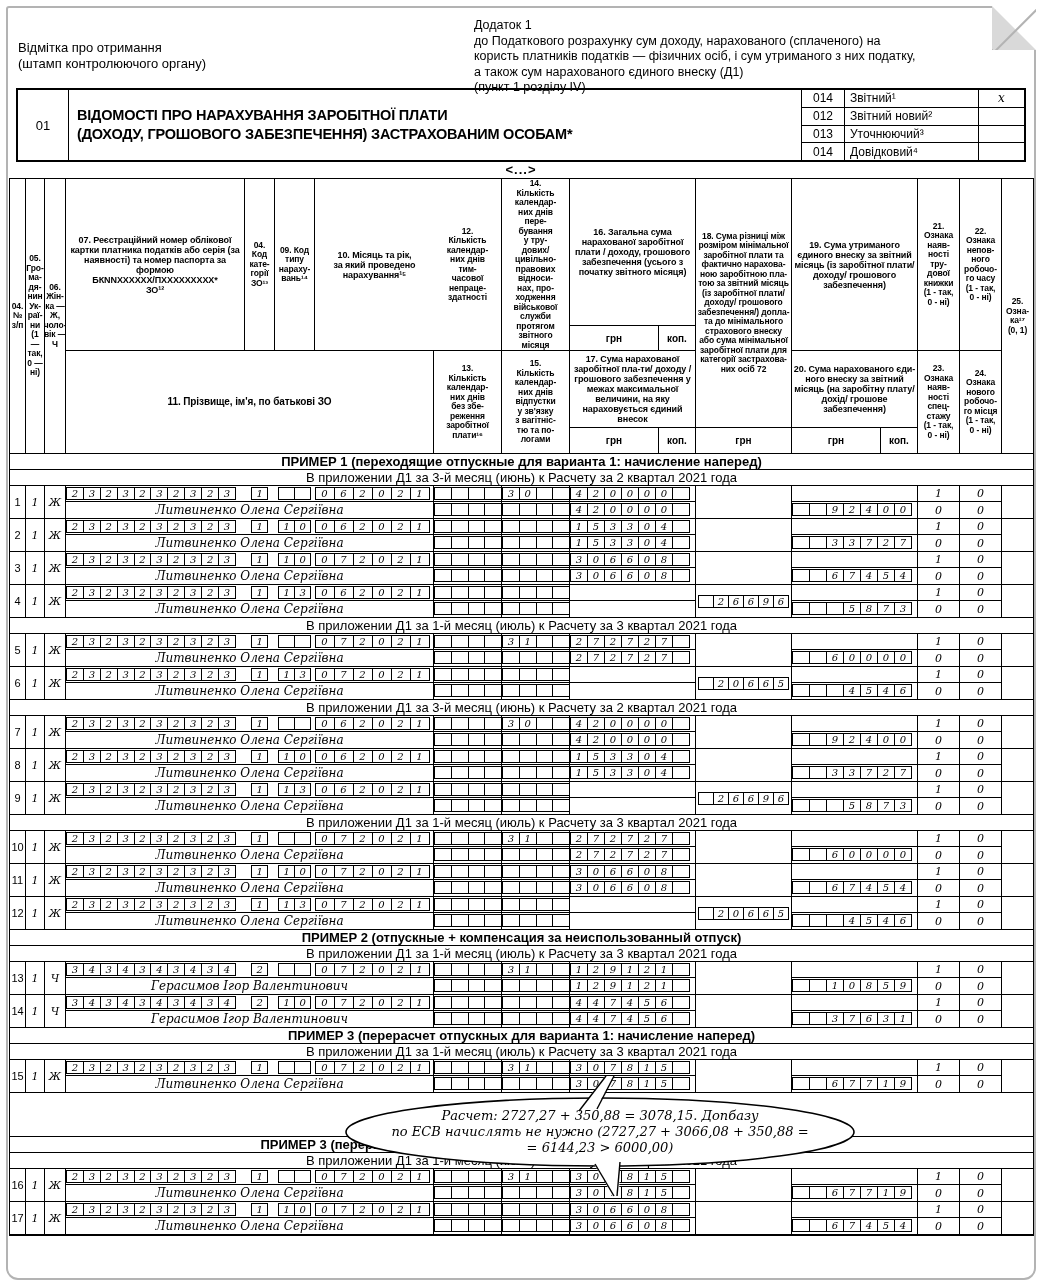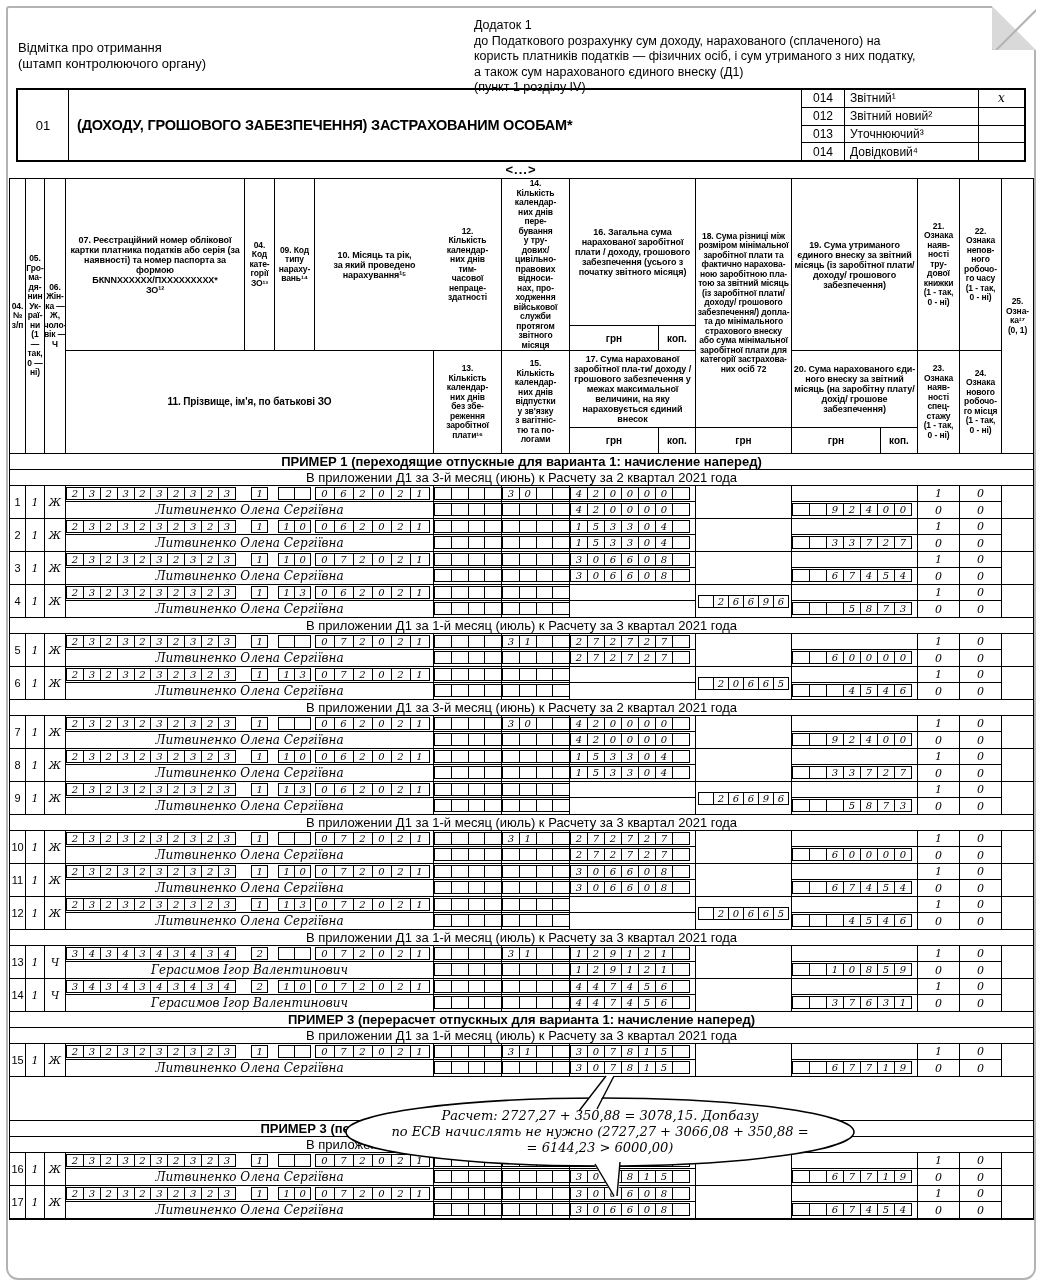--- a/index.html
+++ b/index.html
@@ -112,20 +112,21 @@
       <div>до Податкового розрахунку сум доходу, нарахованого (сплаченого) на</div>
       <div>користь платників податків — фізичних осіб, і сум утриманого з них податку,</div>
       <div>а також сум нарахованого єдиного внеску (Д1)</div>
       <div>(пункт 1 розділу IV)</div>
     </div>
   </div>
 
   <div class="titleblock">
     <div class="tb-code">01</div>
     <div class="tb-title">
+      <div>ВІДОМОСТІ ПРО НАРАХУВАННЯ ЗАРОБІТНОЇ ПЛАТИ</div>
       <div>(ДОХОДУ, ГРОШОВОГО ЗАБЕЗПЕЧЕННЯ) ЗАСТРАХОВАНИМ ОСОБАМ*</div>
     </div>
     <div class="tb-types">
       <div class="tb-typerow">
         <div class="tb-tcode">014</div>
         <div class="tb-tlabel">Звітний¹</div>
         <div class="tb-tcheck">x</div>
       </div>
       <div class="tb-typerow">
         <div class="tb-tcode">012</div>
@@ -1732,20 +1733,21 @@
           <div class="col bR" style="width: 42px;">
             <div class="half divB hwv" style="align-items: center; justify-content: center;">1</div>
             <div class="half hwv" style="align-items: center; justify-content: center;">0</div>
           </div>
           <div class="col bR" style="width: 42px;">
             <div class="half divB hwv" style="align-items: center; justify-content: center;">0</div>
             <div class="half hwv" style="align-items: center; justify-content: center;">0</div>
           </div>
           <div class="fcol " style="width: 31px;"></div>
         </div>
+        <div class="secrow">ПРИМЕР 2 (отпускные + компенсация за неиспользованный отпуск)</div>
         <div class="subrow">В приложении Д1 за 1-й месяц (июль) к Расчету за 3 квартал 2021 года</div>
         <div class="drow">
           <div class="fcol bR rnum" style="width: 16px;">13</div>
           <div class="fcol bR hwv" style="width: 19px;">1</div>
           <div class="fcol bR hwv" style="width: 21px;">Ч</div>
           <div class="col bR" style="width: 368px;">
             <div class="half divB">
               <div class="grp greg" style="width: 170px;">
                 <div class="dcell">3</div>
                 <div class="dcell">4</div>

